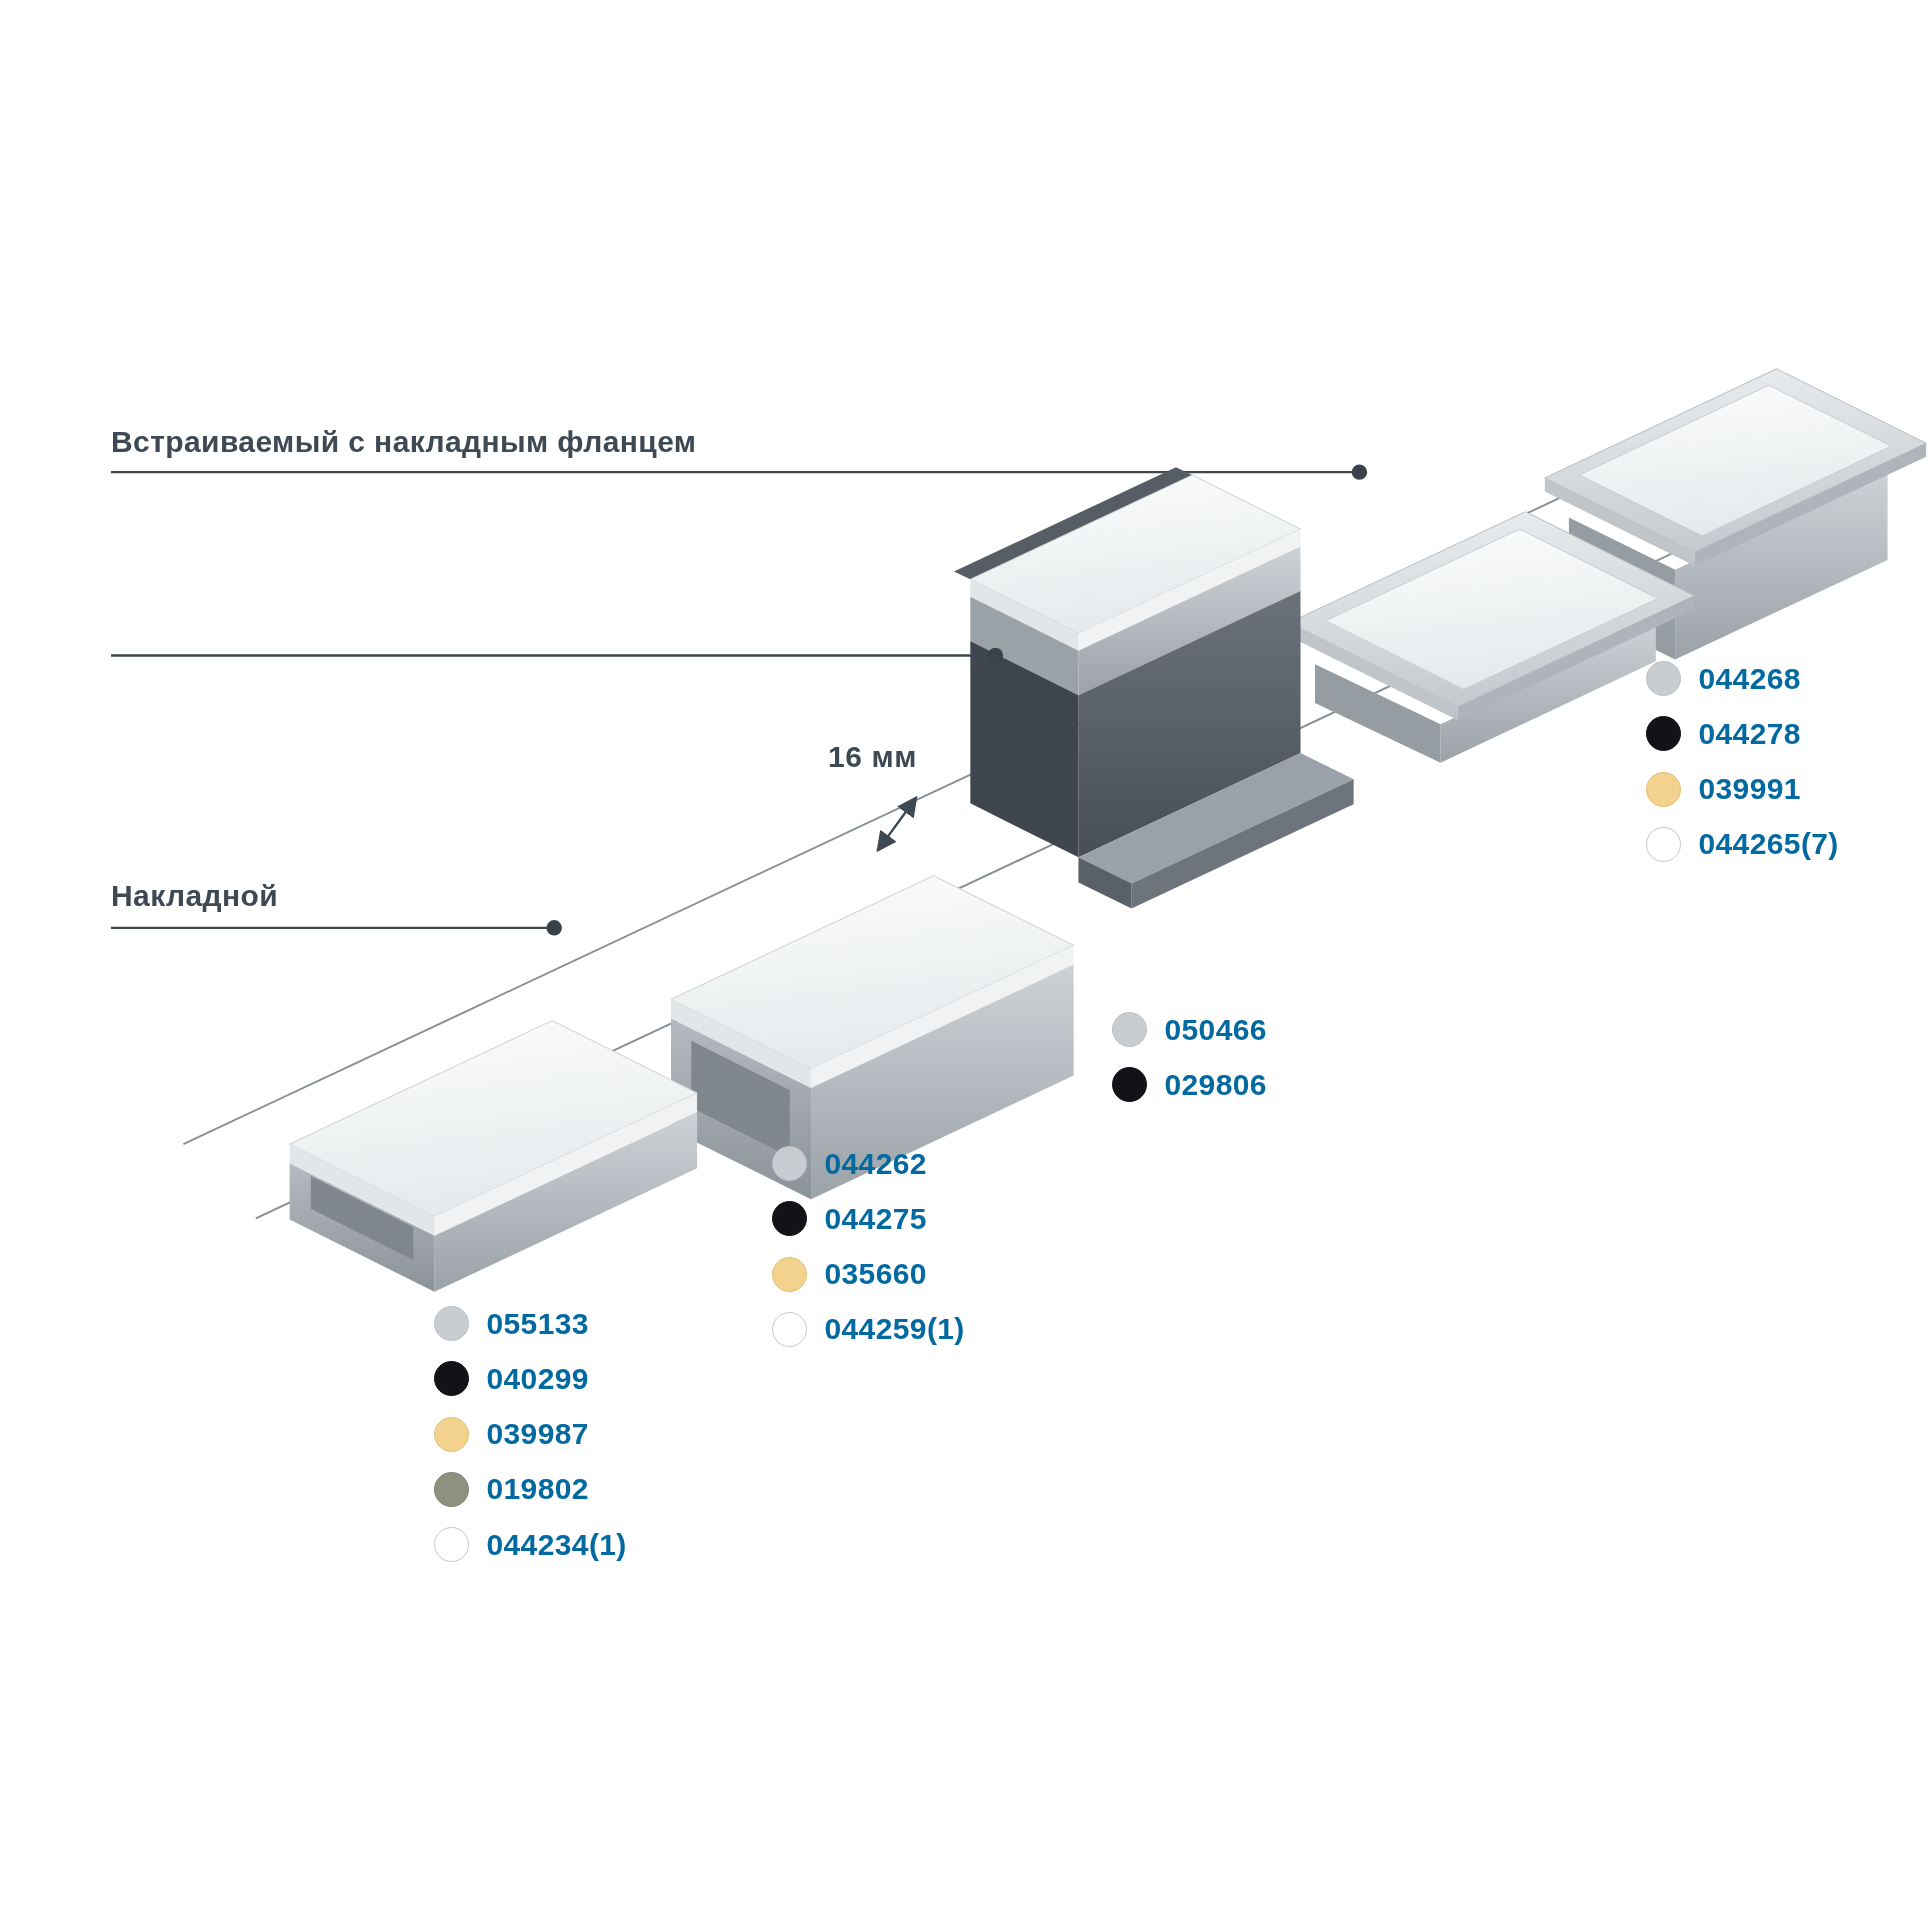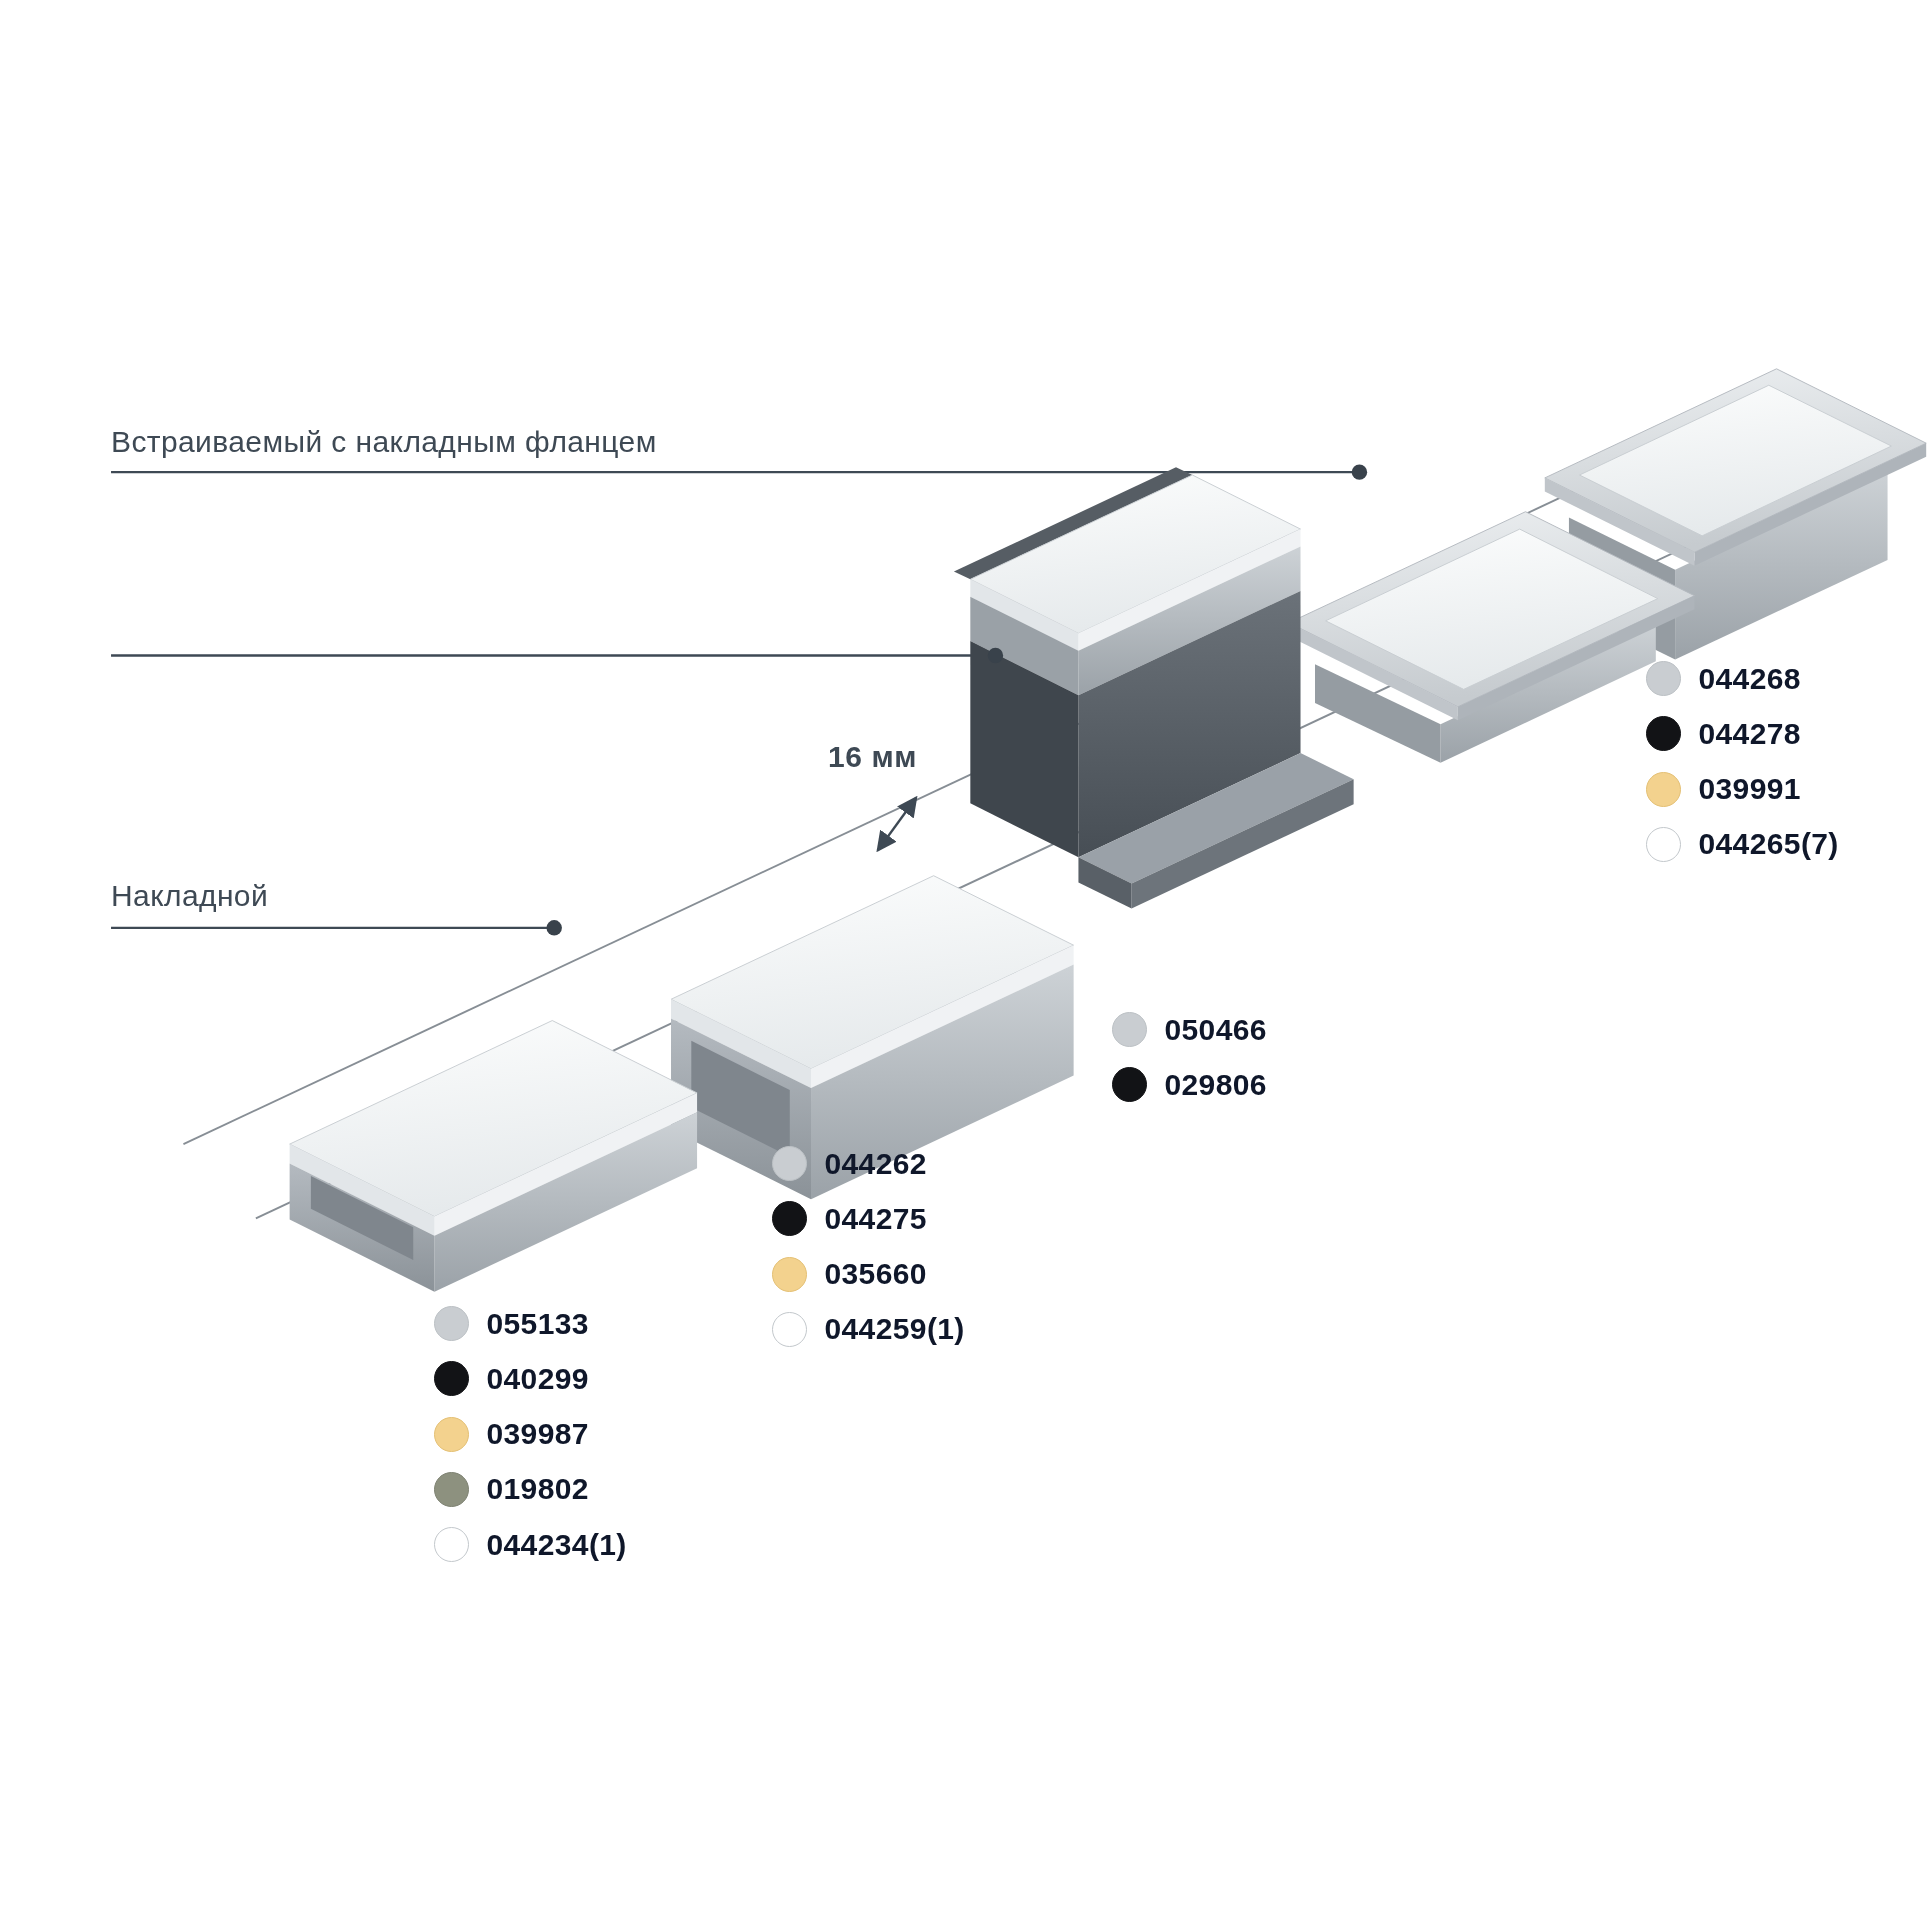--- a/index.html
+++ b/index.html
@@ -1,30 +1,30 @@
 <!DOCTYPE html>
 <html><head>
 <meta charset="utf-8">
 <style>
   *{margin:0;padding:0;box-sizing:border-box}
   html,body{background:#ffffff}
   body{width:1931px;height:1931px;font-family:"Liberation Sans",sans-serif}
   #canvas{position:relative;width:1931px;height:1931px;background:#fff;overflow:hidden}
   #diagram-svg{position:absolute;left:0;top:0}
-  .label{position:absolute;font-size:30px;font-weight:400;color:#3e4954;letter-spacing:0.4px;white-space:nowrap}
+  .label{position:absolute;font-size:30px;font-weight:700;color:#3e4954;letter-spacing:0.4px;white-space:nowrap}
   .dim-label{position:absolute;font-size:30px;font-weight:700;color:#3e4954;width:154px;text-align:right;letter-spacing:0.6px}
   .group{position:absolute}
   .row{display:flex;align-items:center;height:37px;margin-bottom:18.3px}
   .dot{width:35px;height:35px;border-radius:50%;margin-right:17.4px;border:1px solid rgba(0,0,0,.08);flex:0 0 35px}
   .dot[data-color="gray"]{background:#c9cdd1;border-color:#bcc1c5}
   .dot[data-color="black"]{background:#121316;border-color:#121316}
   .dot[data-color="yellow"]{background:#f3d28e;border-color:#e4c074}
   .dot[data-color="olive"]{background:#8d917f;border-color:#7e8272}
   .dot[data-color="white"]{background:#ffffff;border:1.9px solid #c3c8cc}
-  .code{font-size:30px;font-weight:700;color:#0f172a;letter-spacing:0.4px;white-space:nowrap}
+  .code{font-size:30px;font-weight:700;color:#0369a1;letter-spacing:0.4px;white-space:nowrap}
 </style>
 </head>
 <body>
 
 <div id="canvas">
 
   <svg id="diagram-svg" width="1931" height="1931" viewBox="0 0 2000 2000">
     <defs>
       <linearGradient id="gCover" x1="0" y1="0" x2="0.25" y2="1">
         <stop offset="0" stop-color="#fcfdfd"></stop>

